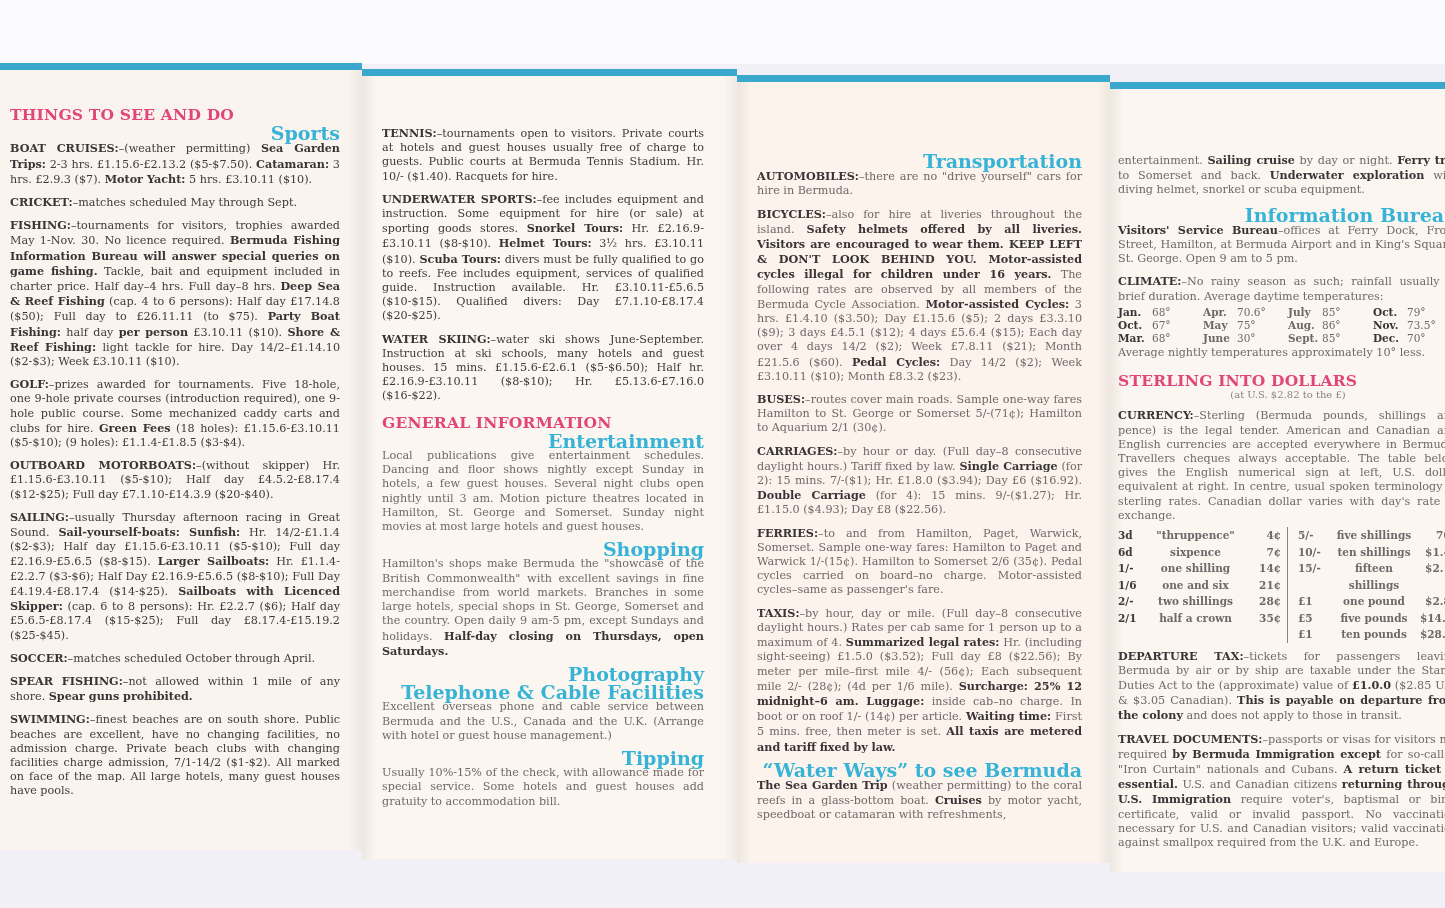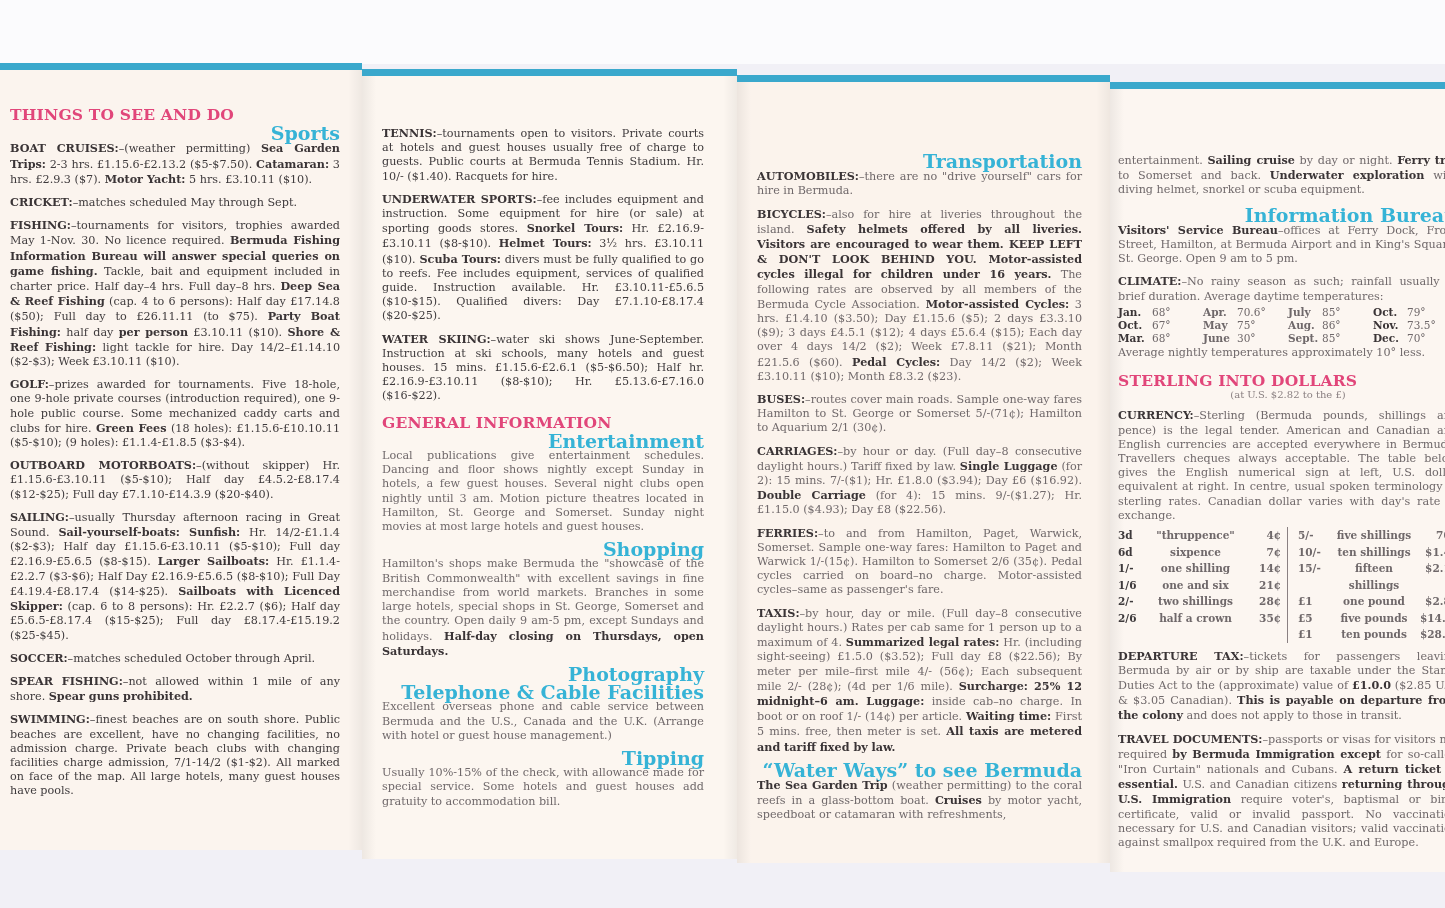--- a/index.html
+++ b/index.html
@@ -55,21 +55,21 @@
 
 <div class="panel" id="p1">
   <div class="fold-shadow fold-r"></div>
   <div class="col">
     <div class="h-pink">THINGS TO SEE AND DO</div>
     <div class="h-cyan">Sports</div>
 
     <p><b>BOAT CRUISES:</b><span>–(weather permitting) </span><b>Sea Garden Trips:</b><span> 2-3 hrs. £1.15.6-£2.13.2 ($5-$7.50). </span><b>Catamaran:</b><span> 3 hrs. £2.9.3 ($7). </span><b>Motor Yacht:</b><span> 5 hrs. £3.10.11 ($10).</span></p>
     <p><b>CRICKET:</b><span>–matches scheduled May through Sept.</span></p>
     <p><b>FISHING:</b><span>–tournaments for visitors, trophies awarded May 1-Nov. 30. No licence required. </span><b>Bermuda Fishing Information Bureau will answer special queries on game fishing.</b><span> Tackle, bait and equipment included in charter price. Half day–4 hrs. Full day–8 hrs. </span><b>Deep Sea &amp; Reef Fishing</b><span> (cap. 4 to 6 persons): Half day £17.14.8 ($50); Full day to £26.11.11 (to $75). </span><b>Party Boat Fishing:</b><span> half day </span><b>per person</b><span> £3.10.11 ($10). </span><b>Shore &amp; Reef Fishing:</b><span> light tackle for hire. Day 14/2–£1.14.10 ($2-$3); Week £3.10.11 ($10).</span></p>
-    <p><b>GOLF:</b><span>–prizes awarded for tournaments. Five 18-hole, one 9-hole private courses (introduction required), one 9-hole public course. Some mechanized caddy carts and clubs for hire. </span><b>Green Fees</b><span> (18 holes): £1.15.6-£10.10.11 ($5-$10); (9 holes): £1.1.4-£1.8.5 ($3-$4).</span></p>
+    <p><b>GOLF:</b><span>–prizes awarded for tournaments. Five 18-hole, one 9-hole private courses (introduction required), one 9-hole public course. Some mechanized caddy carts and clubs for hire. </span><b>Green Fees</b><span> (18 holes): £1.15.6-£3.10.11 ($5-$10); (9 holes): £1.1.4-£1.8.5 ($3-$4).</span></p>
     <p><b>OUTBOARD MOTORBOATS:</b><span>–(without skipper) Hr. £1.15.6-£3.10.11 ($5-$10); Half day £4.5.2-£8.17.4 ($12-$25); Full day £7.1.10-£14.3.9 ($20-$40).</span></p>
     <p><b>SAILING:</b><span>–usually Thursday afternoon racing in Great Sound. </span><b>Sail-yourself-boats: Sunfish:</b><span> Hr. 14/2-£1.1.4 ($2-$3); Half day £1.15.6-£3.10.11 ($5-$10); Full day £2.16.9-£5.6.5 ($8-$15). </span><b>Larger Sailboats:</b><span> Hr. £1.1.4-£2.2.7 ($3-$6); Half Day £2.16.9-£5.6.5 ($8-$10); Full Day £4.19.4-£8.17.4 ($14-$25). </span><b>Sailboats with Licenced Skipper:</b><span> (cap. 6 to 8 persons): Hr. £2.2.7 ($6); Half day £5.6.5-£8.17.4 ($15-$25); Full day £8.17.4-£15.19.2 ($25-$45).</span></p>
     <p><b>SOCCER:</b><span>–matches scheduled October through April.</span></p>
     <p><b>SPEAR FISHING:</b><span>–not allowed within 1 mile of any shore. </span><b>Spear guns prohibited.</b></p>
     <p><b>SWIMMING:</b><span>–finest beaches are on south shore. Public beaches are excellent, have no changing facilities, no admission charge. Private beach clubs with changing facilities charge admission, 7/1-14/2 ($1-$2). All marked on face of the map. All large hotels, many guest houses have pools.</span></p>
   </div>
 </div>
 
 <div class="panel" id="p2">
   <div class="fold-shadow fold-l"></div>
@@ -93,21 +93,21 @@
 </div>
 
 <div class="panel" id="p3">
   <div class="fold-shadow fold-l"></div>
   <div class="fold-shadow fold-r"></div>
   <div class="col">
     <div class="h-cyan">Transportation</div>
     <p><b>AUTOMOBILES:</b><span class="faded">–there are no "drive yourself" cars for hire in Bermuda.</span></p>
     <p><b>BICYCLES:</b><span class="faded">–also for hire at liveries throughout the island. </span><b>Safety helmets offered by all liveries. Visitors are encouraged to wear them. KEEP LEFT &amp; DON'T LOOK BEHIND YOU. Motor-assisted cycles illegal for children under 16 years.</b><span class="faded"> The following rates are observed by all members of the Bermuda Cycle Association. </span><b>Motor-assisted Cycles:</b><span class="faded"> 3 hrs. £1.4.10 ($3.50); Day £1.15.6 ($5); 2 days £3.3.10 ($9); 3 days £4.5.1 ($12); 4 days £5.6.4 ($15); Each day over 4 days 14/2 ($2); Week £7.8.11 ($21); Month £21.5.6 ($60). </span><b>Pedal Cycles:</b><span class="faded"> Day 14/2 ($2); Week £3.10.11 ($10); Month £8.3.2 ($23).</span></p>
     <p><b>BUSES:</b><span class="faded">–routes cover main roads. Sample one-way fares Hamilton to St. George or Somerset 5/-(71¢); Hamilton to Aquarium 2/1 (30¢).</span></p>
-    <p><b>CARRIAGES:</b><span class="faded">–by hour or day. (Full day–8 consecutive daylight hours.) Tariff fixed by law. </span><b>Single Luggage</b><span class="faded"> (for 2): 15 mins. 7/-($1); Hr. £1.8.0 ($3.94); Day £6 ($16.92). </span><b>Double Carriage</b><span class="faded"> (for 4): 15 mins. 9/-($1.27); Hr. £1.15.0 ($4.93); Day £8 ($22.56).</span></p>
+    <p><b>CARRIAGES:</b><span class="faded">–by hour or day. (Full day–8 consecutive daylight hours.) Tariff fixed by law. </span><b>Single Carriage</b><span class="faded"> (for 2): 15 mins. 7/-($1); Hr. £1.8.0 ($3.94); Day £6 ($16.92). </span><b>Double Carriage</b><span class="faded"> (for 4): 15 mins. 9/-($1.27); Hr. £1.15.0 ($4.93); Day £8 ($22.56).</span></p>
     <p><b>FERRIES:</b><span class="faded">–to and from Hamilton, Paget, Warwick, Somerset. Sample one-way fares: Hamilton to Paget and Warwick 1/-(15¢). Hamilton to Somerset 2/6 (35¢). Pedal cycles carried on board–no charge. Motor-assisted cycles–same as passenger's fare.</span></p>
     <p><b>TAXIS:</b><span class="faded">–by hour, day or mile. (Full day–8 consecutive daylight hours.) Rates per cab same for 1 person up to a maximum of 4. </span><b>Summarized legal rates:</b><span class="faded"> Hr. (including sight-seeing) £1.5.0 ($3.52); Full day £8 ($22.56); By meter per mile–first mile 4/- (56¢); Each subsequent mile 2/- (28¢); (4d per 1/6 mile). </span><b>Surcharge: 25% 12 midnight–6 am. Luggage:</b><span class="faded"> inside cab–no charge. In boot or on roof 1/- (14¢) per article. </span><b>Waiting time:</b><span class="faded"> First 5 mins. free, then meter is set. </span><b>All taxis are metered and tariff fixed by law.</b></p>
     <div class="h-cyan" style="margin-top:6px;">“Water Ways” to see Bermuda</div>
     <p><b>The Sea Garden Trip</b><span class="faded"> (weather permitting) to the coral reefs in a glass-bottom boat. </span><b>Cruises</b><span class="faded"> by motor yacht, speedboat or catamaran with refreshments,</span></p>
   </div>
 </div>
 
 <div class="panel" id="p4">
   <div class="fold-shadow fold-l"></div>
   <div class="col">
@@ -156,21 +156,21 @@
             <span class="sym">1/6</span>
             <span class="spoken">one and six</span>
             <span class="usd">21¢</span>
           </div>
         <div class="crow">
             <span class="sym">2/-</span>
             <span class="spoken">two shillings</span>
             <span class="usd">28¢</span>
           </div>
         <div class="crow">
-            <span class="sym">2/6</span>
+            <span class="sym">2/1</span>
             <span class="spoken">half a crown</span>
             <span class="usd">35¢</span>
           </div>
       </div>
       <div class="half">
         <div class="crow">
             <span class="sym faded">5/-</span>
             <span class="spoken">five shillings</span>
             <span class="usd">70¢</span>
           </div>

